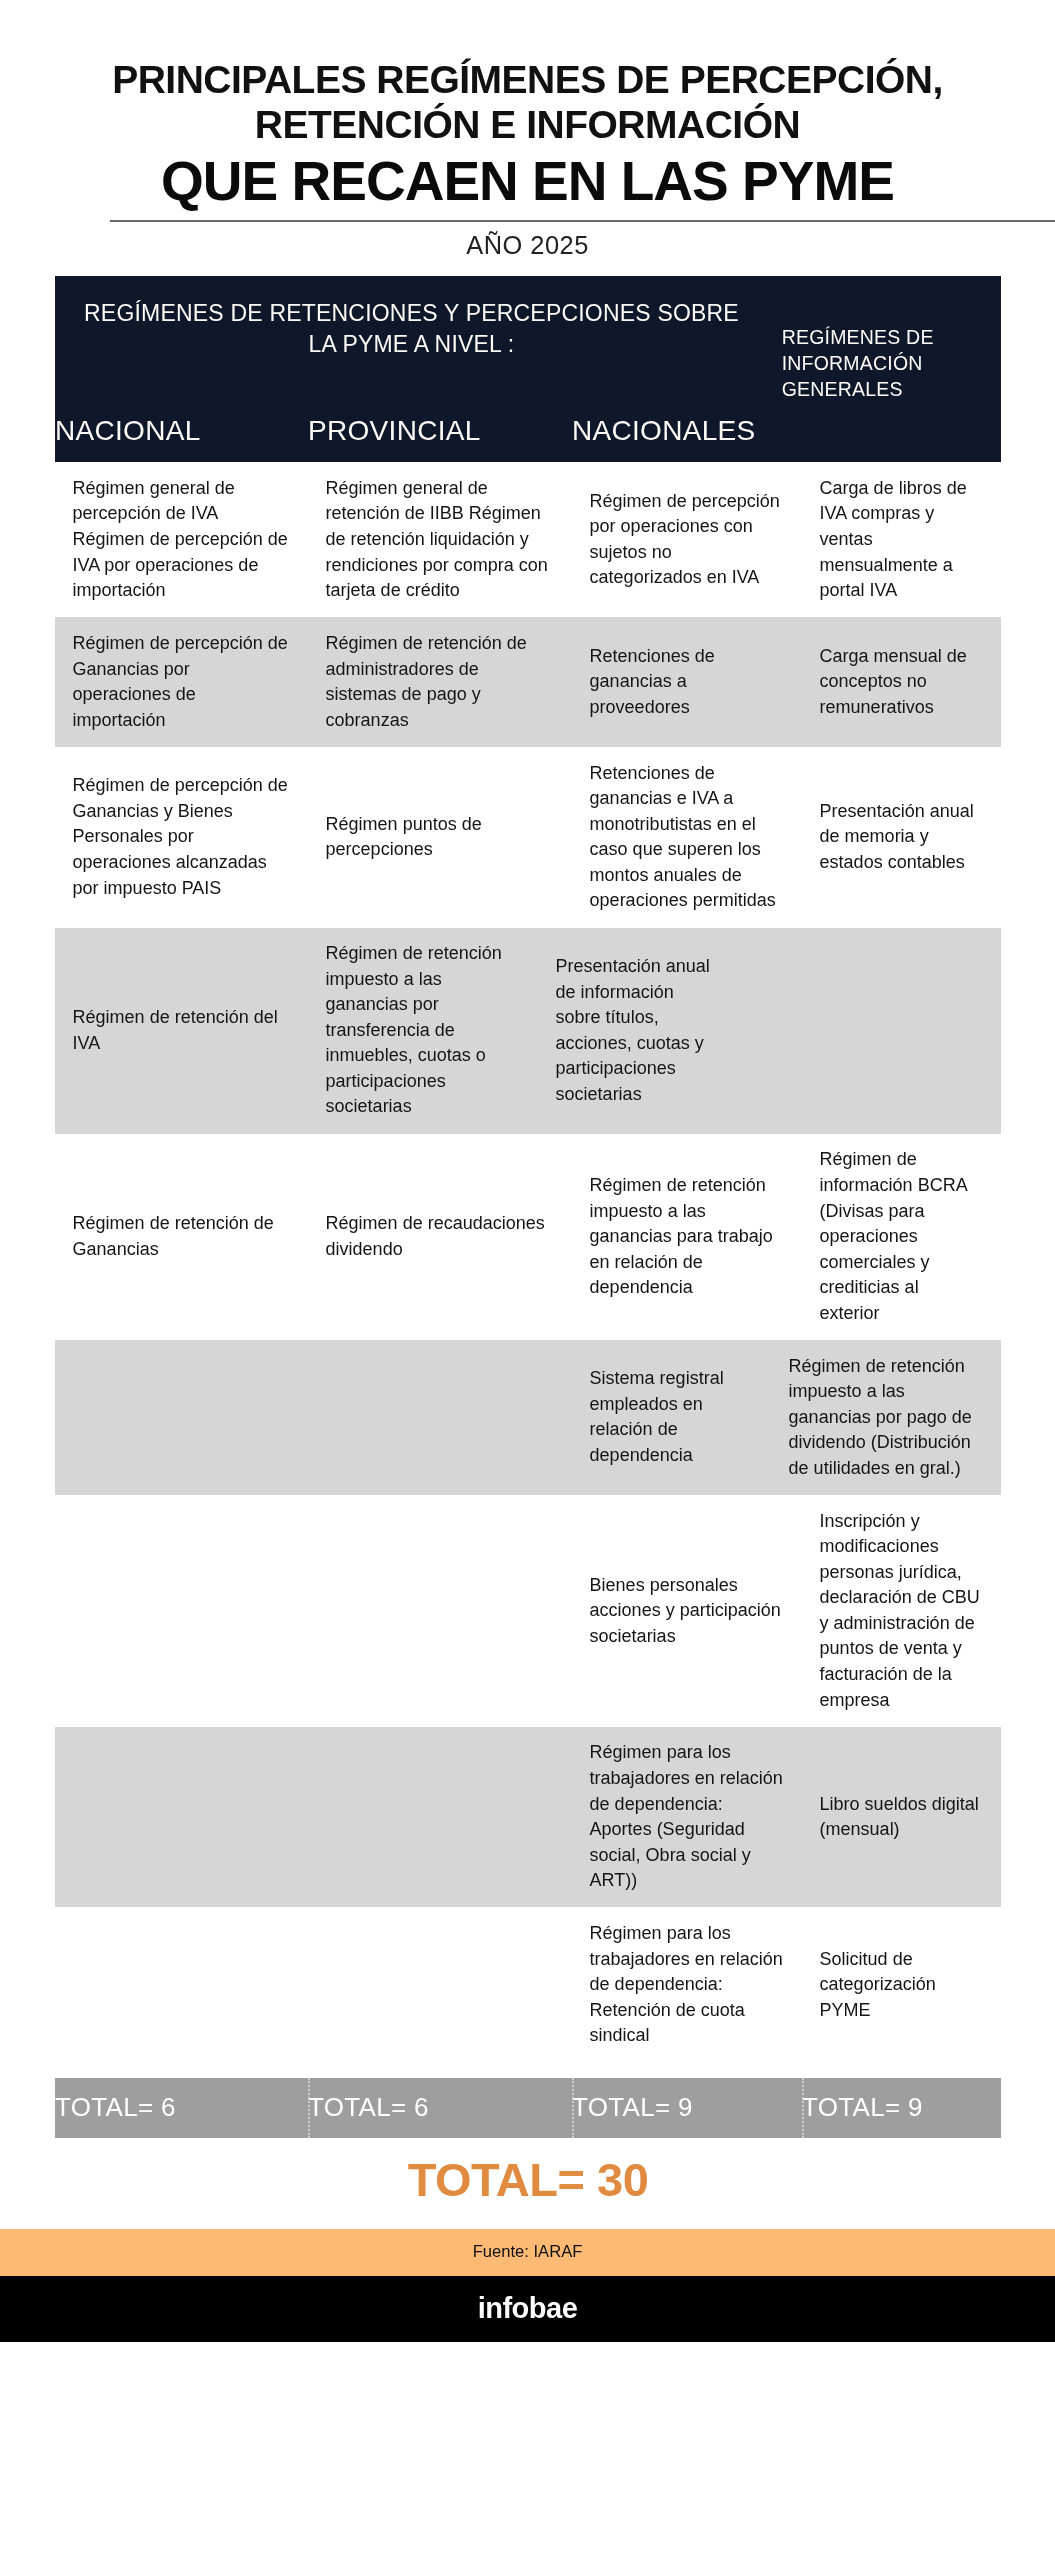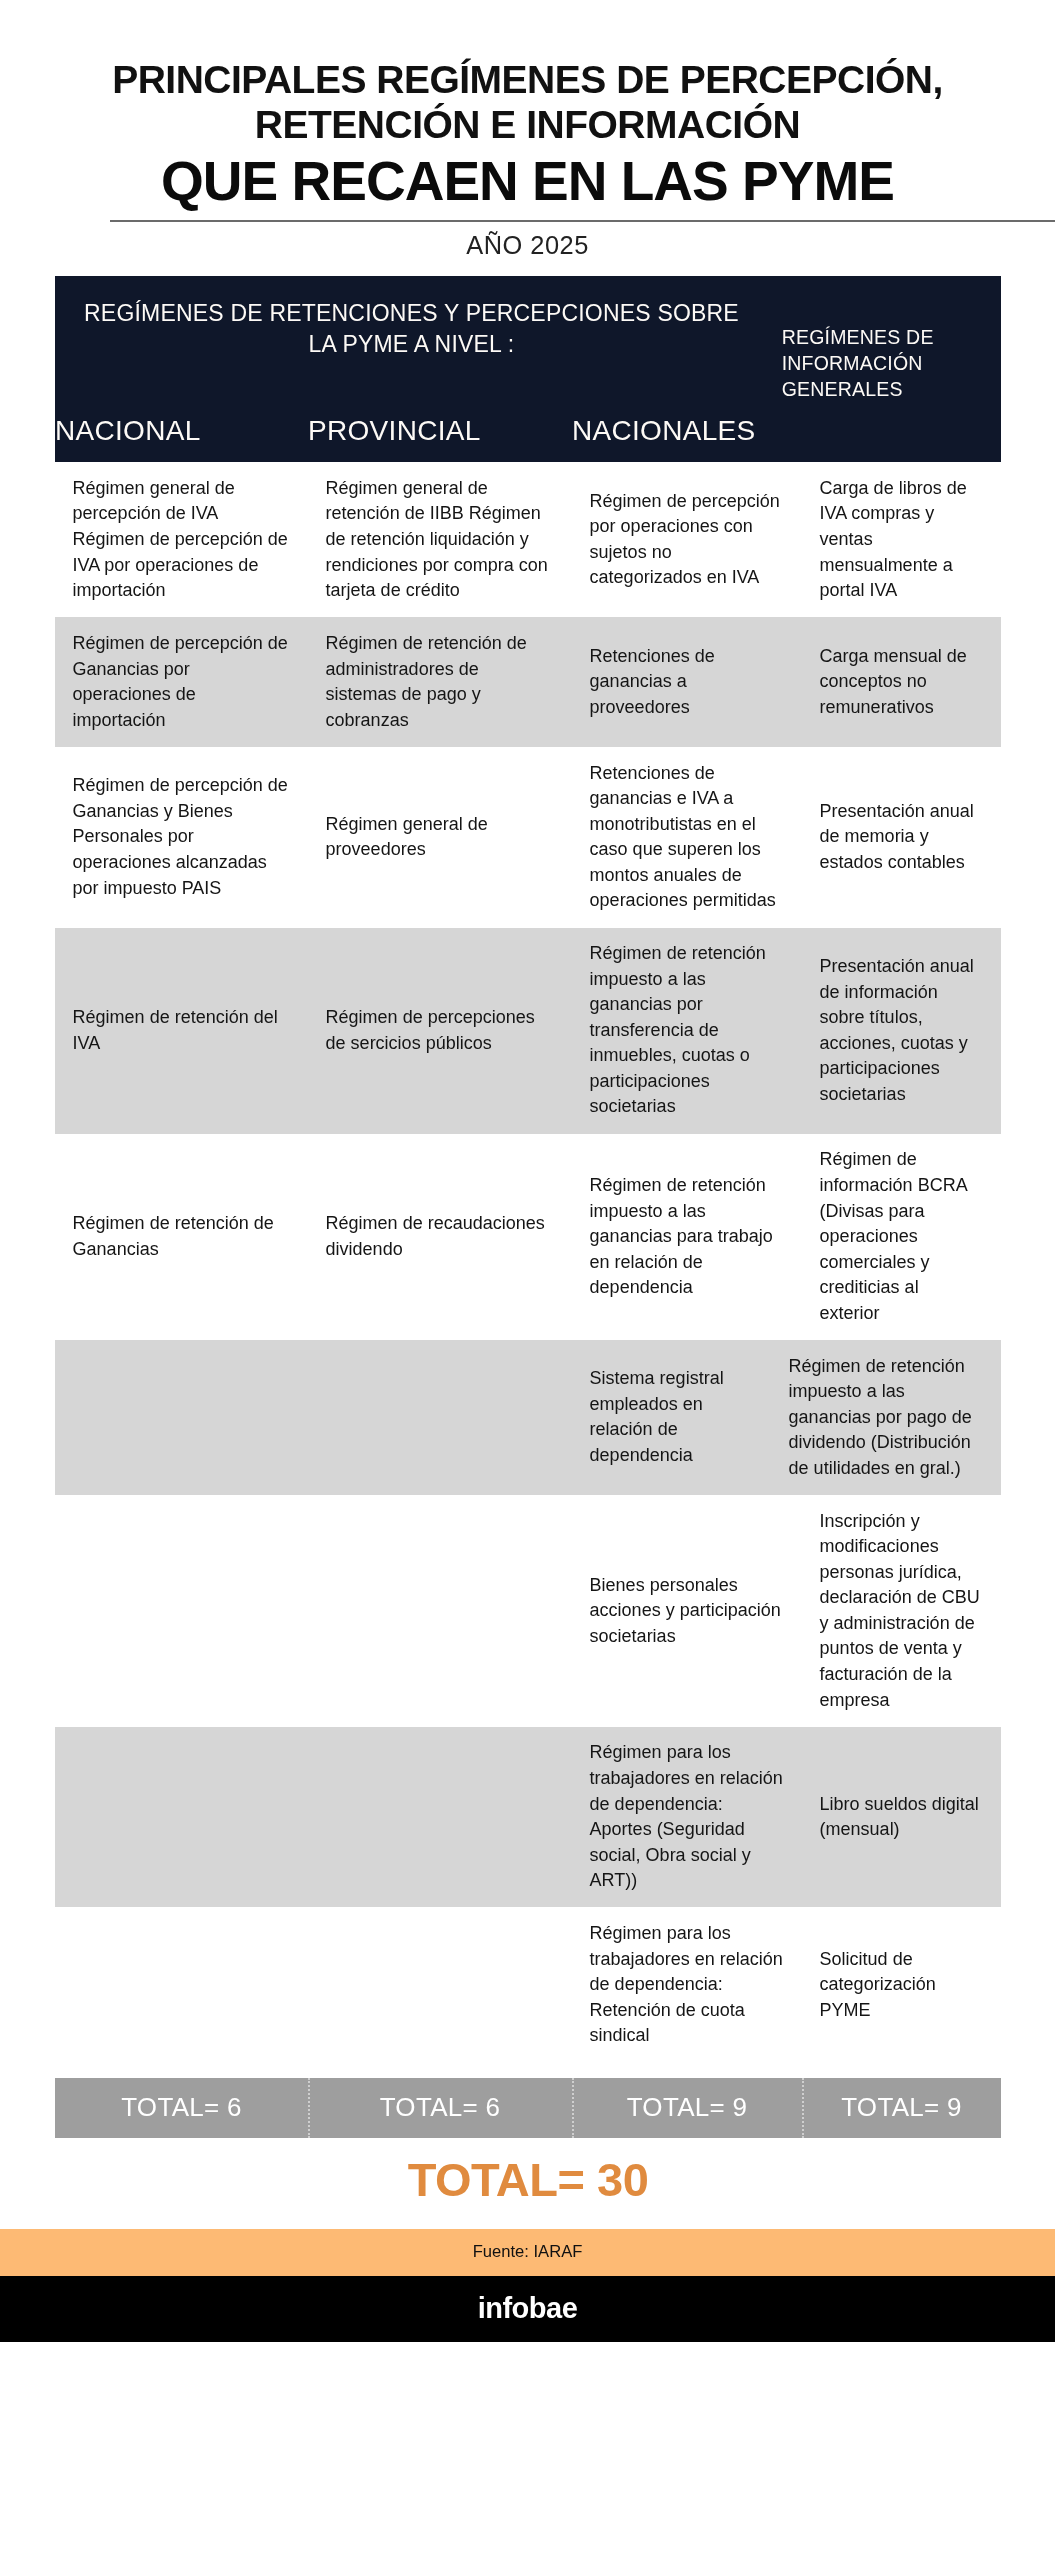--- a/index.html
+++ b/index.html
@@ -140,21 +140,20 @@
   
   .totals-row {
     display: flex;
     background: #9e9e9e;
     margin: 15.6px 0 0 0;
     position: relative;
   }
   .totals-row .tcell {
     color: #ffffff;
     font-size: 26px;
-    text-align: center;
     padding: 13.7px 0 15.6px 0;
     letter-spacing: 0.3px;
   }
   .grand-total {
     text-align: center;
     color: #E08B3F;
     font-size: 47px;
     font-weight: bold;
     letter-spacing: -0.5px;
     padding: 13.7px 0 21.5px 0;
@@ -238,35 +237,32 @@
         </div>
         <div class="cell c4">
           <span class="ctext">Carga mensual de conceptos no remunerativos</span>
         </div>
       </div>
       <div class="trow plain">
         <div class="cell c1">
           <span class="ctext">Régimen de percepción de Ganancias y Bienes Personales por operaciones alcanzadas por impuesto PAIS</span>
         </div>
         <div class="cell c2">
-          <span class="ctext">Régimen general de proveedores</span>
+          <span class="ctext">Régimen puntos de percepciones</span>
         </div>
         <div class="cell c3">
           <span class="ctext">Retenciones de ganancias e IVA a monotributistas en el caso que superen los montos anuales de operaciones permitidas</span>
         </div>
         <div class="cell c4">
           <span class="ctext">Presentación anual de memoria y estados contables</span>
         </div>
       </div>
       <div class="trow shade">
         <div class="cell c1">
           <span class="ctext">Régimen de retención del IVA</span>
-        </div>
-        <div class="cell c2">
-          <span class="ctext">Régimen de percepciones de sercicios públicos</span>
         </div>
         <div class="cell c3">
           <span class="ctext">Régimen de retención impuesto a las ganancias por transferencia de inmuebles, cuotas o participaciones societarias</span>
         </div>
         <div class="cell c4">
           <span class="ctext">Presentación anual de información sobre títulos, acciones, cuotas y participaciones societarias</span>
         </div>
       </div>
       <div class="trow plain">
         <div class="cell c1">

